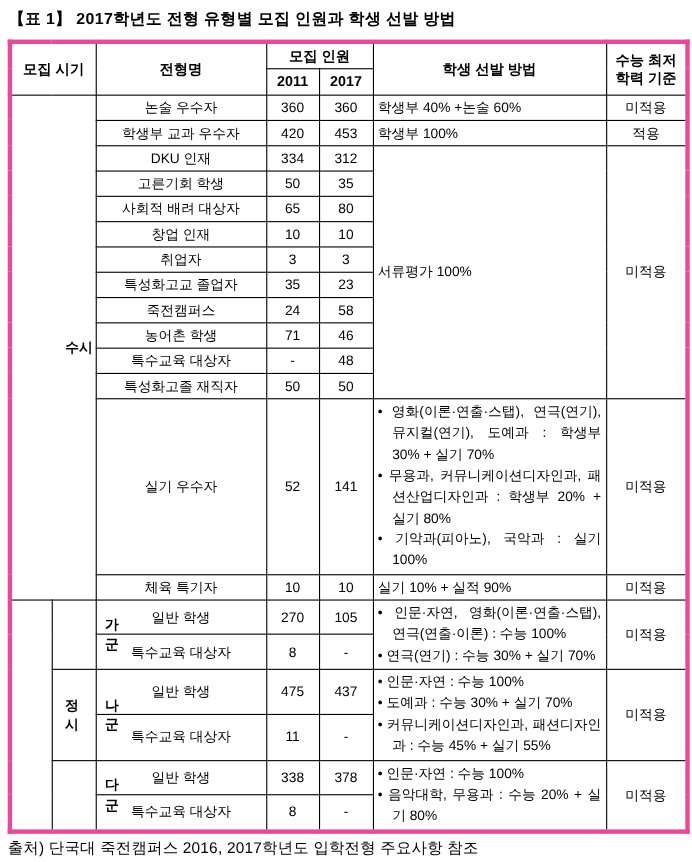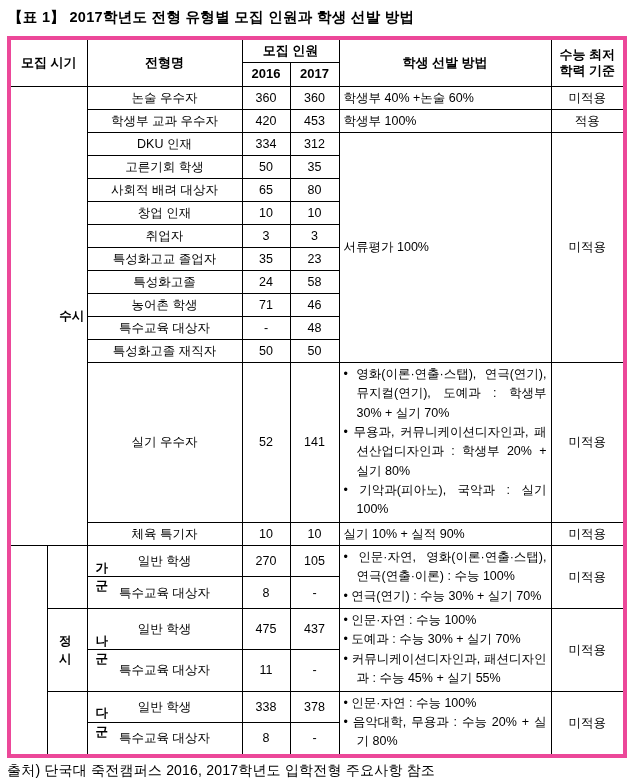--- a/index.html
+++ b/index.html
@@ -85,21 +85,21 @@
 
     <tbody>
         <tr class="hdr">
       <th colspan="2" rowspan="2">모집 시기</th>
       <th rowspan="2">전형명</th>
       <th colspan="2">모집 인원</th>
       <th rowspan="2">학생 선발 방법</th>
       <th rowspan="2">수능 최저 학력 기준</th>
     </tr>
     <tr class="hdr">
-      <th>2016</th>
+      <th>2011</th>
       <th>2017</th>
     </tr>
 
     <tr class="simple">
       <td colspan="2" rowspan="14" class="center bold">수시</td>
       <td class="center">논술 우수자</td>
       <td class="center">360</td>
       <td class="center">360</td>
       <td class="method">학생부 40% +논술 60%</td>
       <td class="center">미적용</td>
@@ -139,21 +139,21 @@
       <td class="center">취업자</td>
       <td class="center">3</td>
       <td class="center">3</td>
     </tr>
     <tr class="simple">
       <td class="center">특성화고교 졸업자</td>
       <td class="center">35</td>
       <td class="center">23</td>
     </tr>
     <tr class="simple">
-      <td class="center">특성화고졸</td>
+      <td class="center">죽전캠퍼스</td>
       <td class="center">24</td>
       <td class="center">58</td>
     </tr>
     <tr class="simple">
       <td class="center">농어촌 학생</td>
       <td class="center">71</td>
       <td class="center">46</td>
     </tr>
     <tr class="simple">
       <td class="center">특수교육 대상자</td>

